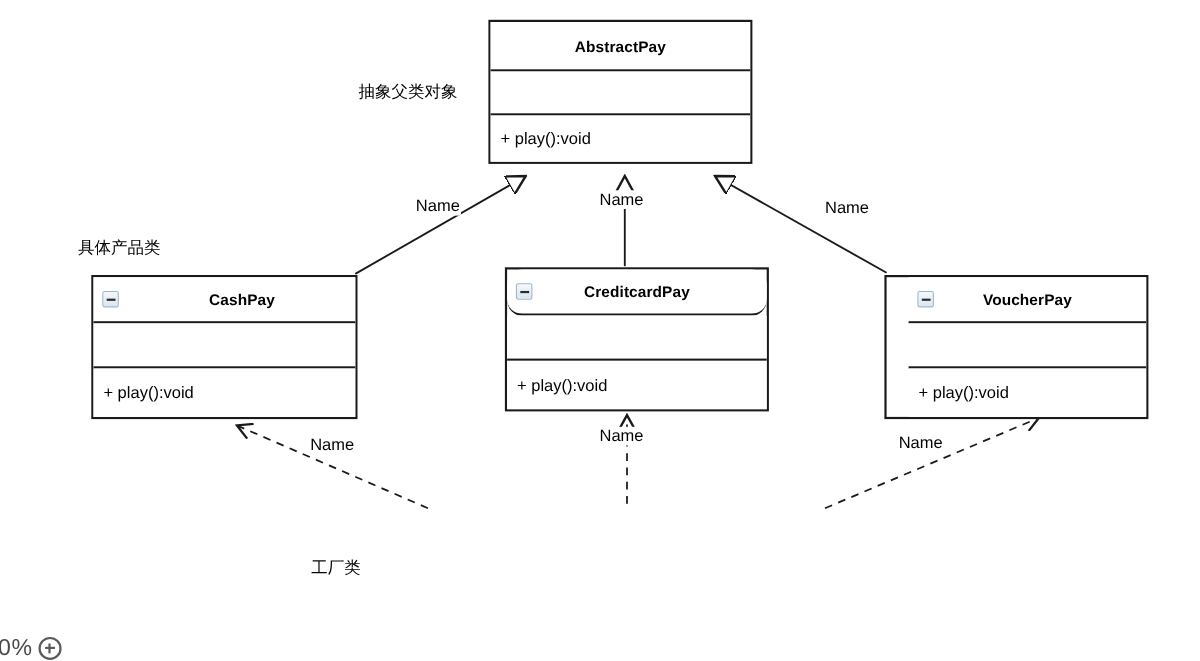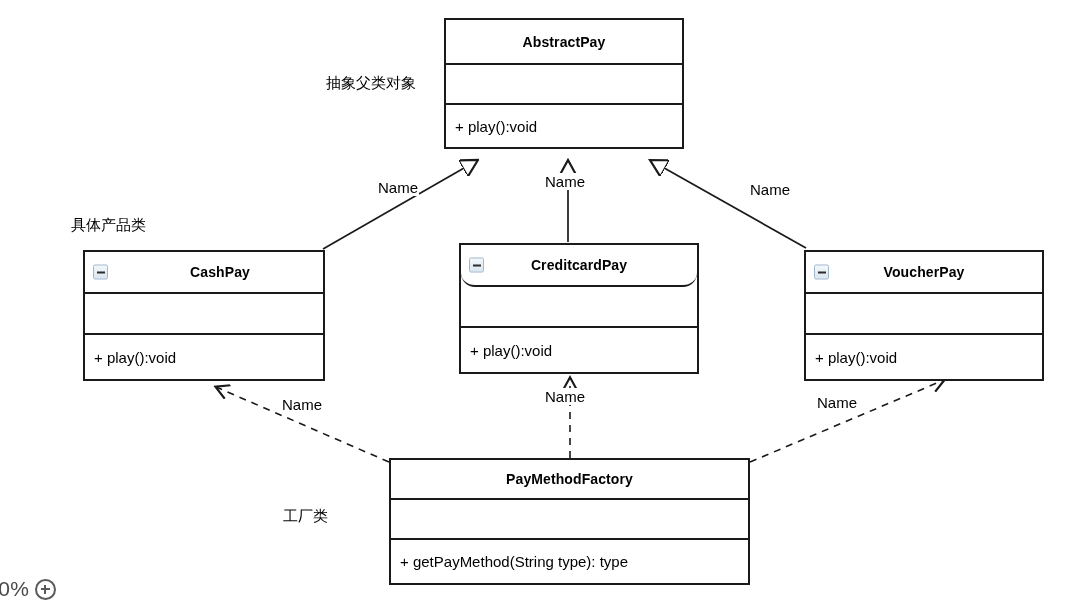--- a/index.html
+++ b/index.html
@@ -211,44 +211,33 @@
       <span>CreditcardPay</span>
     </div>
     <div class="uml-row attrs" style="height:41px;">
       <span></span>
     </div>
     <div class="uml-row ops" style="height:44px;">
       <span>+ play():void</span>
     </div>
   </div>
 
-  <div class="uml-class" style="left:804px; top:250px; width:240px; height:131px;">
+  <div class="uml-class" style="left:804px; top:250px; width:240px; height:131px;padding-left:20px;">
     <div class="uml-row title" style="height:42px;">
       <span class="collapse-icon"></span>
       <span>VoucherPay</span>
     </div>
     <div class="uml-row attrs" style="height:41px;">
       <span></span>
     </div>
     <div class="uml-row ops" style="height:44px;">
       <span>+ play():void</span>
     </div>
   </div>
 
-  <div class="uml-class" style="left:389px; top:458px; width:361px; height:127px;">
-    <div class="uml-row title" style="height:40px;">
-      <span>PayMethodFactory</span>
-    </div>
-    <div class="uml-row attrs" style="height:40px;">
-      <span></span>
-    </div>
-    <div class="uml-row ops" style="height:43px;">
-      <span>+ getPayMethod(String type): type</span>
-    </div>
-  </div>
 
   <div class="annotation" style="left:326px; top:74px;">抽象父类对象</div>
   <div class="annotation" style="left:31px; top:216px;margin-left:40px;">具体产品类</div>
   <div class="annotation" style="left:283px; top:507px;">工厂类</div>
 
   <div class="edge-label" style="left:377px; top:179px;">Name</div>
   <div class="edge-label" style="left:544px; top:173px;">Name</div>
   <div class="edge-label" style="left:749px; top:181px;">Name</div>
   <div class="edge-label" style="left:281px; top:396px;">Name</div>
   <div class="edge-label" style="left:544px; top:388px;">Name</div>

